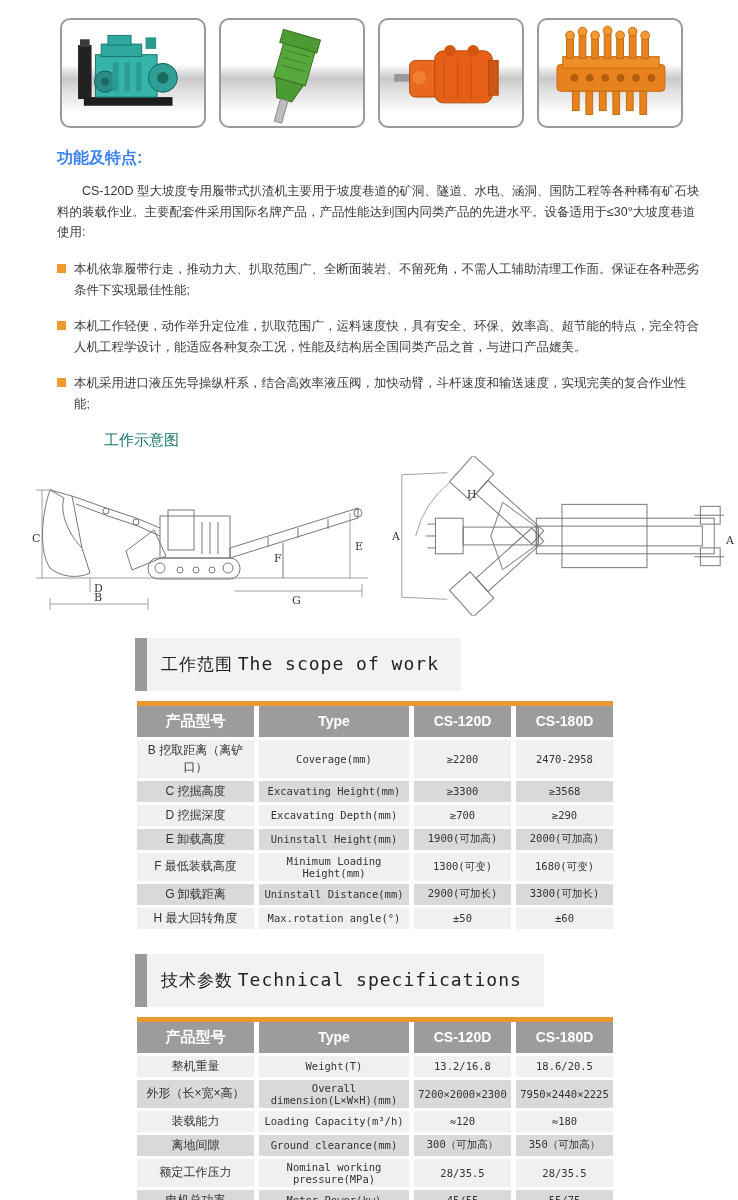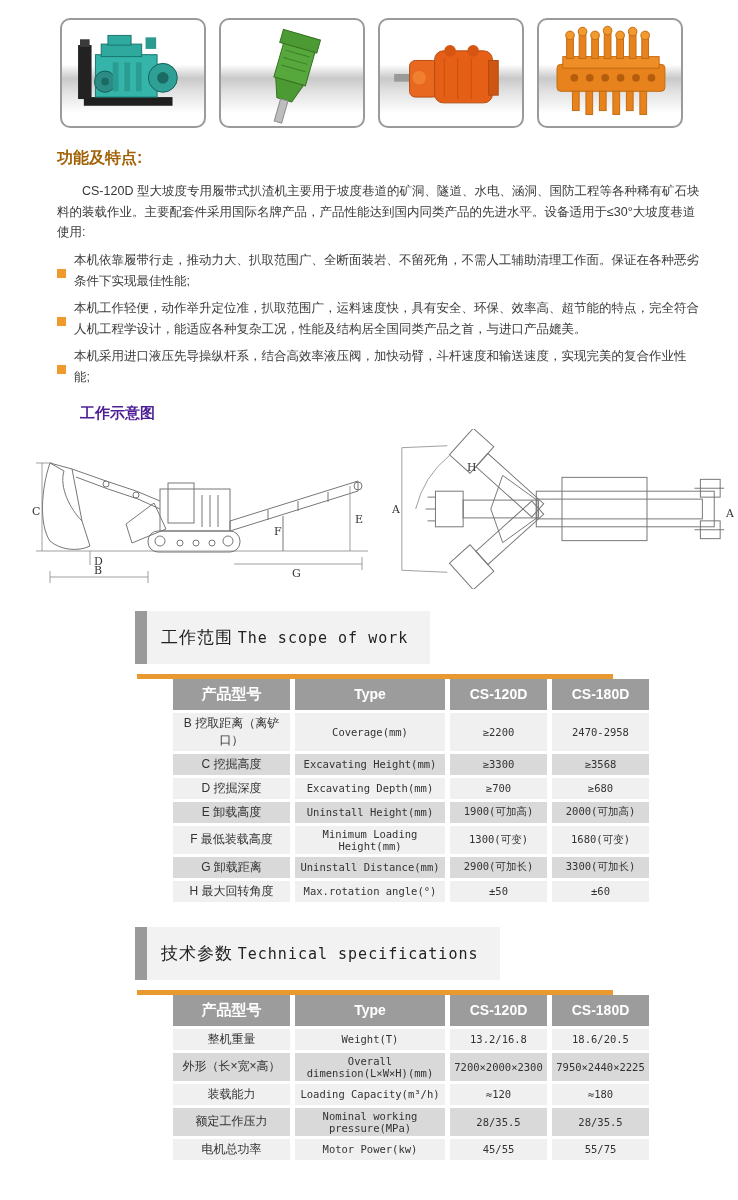--- a/index.html
+++ b/index.html
@@ -10,44 +10,44 @@
   }
   
   .gallery { display:flex; gap:13px; padding:18px 0 0 60px; }
   .card {
     width:146px; height:110px; border:2px solid #9a9a9a; border-radius:10px;
     background:linear-gradient(180deg,#ffffff 0%,#ffffff 42%,#c9c9c9 55%,#e2e2e2 68%,#ffffff 88%);
     overflow:hidden;
   }
   
   .features { padding:20px 38px 0 57px; }
-  .features h2 { font-size:16px; color:#a16207; margin-bottom:12px; }
+  .features h2 { font-size:16px; color:#3b82f6; margin-bottom:12px; }
   .features p  { font-size:12.5px; line-height:1.65; color:#3a3a3a; }
   .intro { text-indent:2em; margin-bottom:2px; }
-  .bullet { display:flex; margin-top:7px;align-items:center; }
+  .bullet { display:flex; margin-top:16px; }
   .bullet .sq { flex:0 0 9px; width:9px; height:9px; background:#f0992c; margin:5px 8px 0 0; }
   
-  .diagram-title { font-size:15px; color:#4c1d95; font-weight:bold; padding:16px 0 4px 80px; }
+  .diagram-title { font-size:15px; color:#0f766e; font-weight:normal; padding:16px 0 4px 104px; }
   .diagrams { display:flex; padding:2px 4px 0 28px; }
   .diagrams svg { display:block; }
   .dim-label { font-family:"DejaVu Serif", serif; font-size:11px; fill:#333; }
   .sketch { stroke:#777; fill:none; stroke-width:1; }
   .dim { stroke:#888; stroke-width:0.8; }
   
   .sec { display:flex; margin:22px 0 10px 135px; }
   .sec .bar { width:12px; background:#9a9a9a; }
   .sec .panel {
     background:#f2f2f2; padding:15px 22px 15px 14px; white-space:nowrap;
     font-size:17px; color:#222;
   }
   .sec .panel .zh { letter-spacing:1px;font-family:Liberation Mono, monospace; }
-  .sec .panel .en { font-family:"DejaVu Sans Mono", monospace; font-size:15px; letter-spacing:1px; }
+  .sec .panel .en { font-family:"DejaVu Sans Mono", monospace; font-size:18px; letter-spacing:1px; }
   
   .tbl-wrap { margin-left:137px; width:476px; border-top:5px solid #e89a30; }
-  table.spec { border-collapse:separate; border-spacing:0; width:476px; table-layout:fixed;margin-left:36px; }
+  table.spec { border-collapse:separate; border-spacing:0; width:476px; table-layout:fixed; }
   table.spec th, table.spec td {
     border-right:5px solid #fff; border-bottom:3px solid #fff;
     text-align:center; vertical-align:middle;
   }
   table.spec th:last-child, table.spec td:last-child { border-right:none; }
   table.spec th {
     background:#9c9c9c; color:#fff; height:34px; font-size:14px; font-weight:bold;
   }
   table.spec th:first-child { font-size:15px; }
   table.spec td { background:#f0f0f0; height:20px; font-size:11.5px; color:#333; padding:2px 1px; }
@@ -291,21 +291,21 @@
         <tr>
           <td>C 挖掘高度</td>
           <td>Excavating Height(mm)</td>
           <td>≥3300</td>
           <td>≥3568</td>
         </tr>
         <tr>
           <td>D 挖掘深度</td>
           <td>Excavating Depth(mm)</td>
           <td>≥700</td>
-          <td>≥680</td>
+          <td>≥290</td>
         </tr>
         <tr>
           <td>E 卸载高度</td>
           <td>Uninstall Height(mm)</td>
           <td>1900(可加高)</td>
           <td>2000(可加高)</td>
         </tr>
         <tr>
           <td>F 最低装载高度</td>
           <td>Minimum Loading Height(mm)</td>
@@ -365,20 +365,26 @@
           <td>7200×2000×2300</td>
           <td>7950×2440×2225</td>
         </tr>
         <tr>
           <td>装载能力</td>
           <td>Loading Capacity(m³/h)</td>
           <td>≈120</td>
           <td>≈180</td>
         </tr>
         <tr>
+          <td>离地间隙</td>
+          <td>Ground clearance(mm)</td>
+          <td>300（可加高）</td>
+          <td>350（可加高）</td>
+        </tr>
+        <tr>
           <td>额定工作压力</td>
           <td>Nominal working pressure(MPa)</td>
           <td>28/35.5</td>
           <td>28/35.5</td>
         </tr>
         <tr>
           <td>电机总功率</td>
           <td>Motor Power(kw)</td>
           <td>45/55</td>
           <td>55/75</td>

